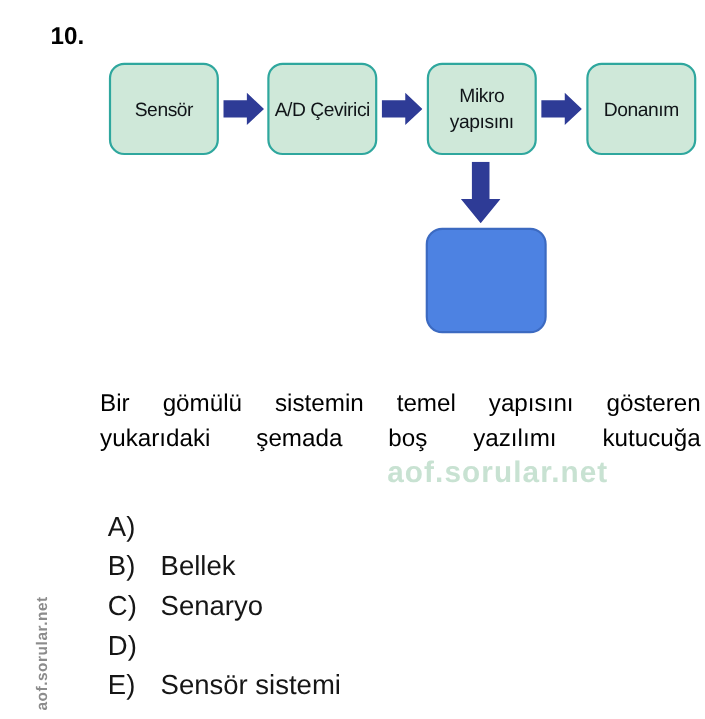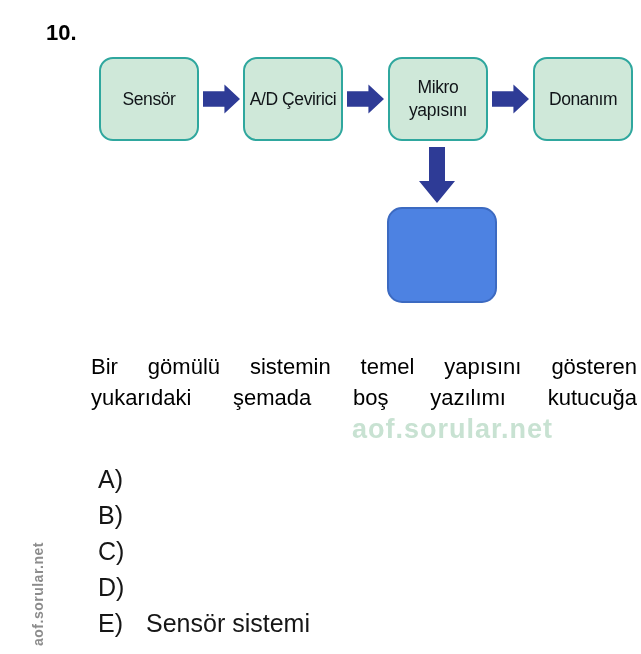--- a/index.html
+++ b/index.html
@@ -117,23 +117,25 @@
     <div class="q-line q-justify">Bir gömülü sistemin temel yapısını gösteren</div>
     <div class="q-line q-justify">yukarıdaki şemada boş yazılımı kutucuğa</div>
   </div>
 
   <div class="options">
     <div class="option">
       <span class="opt-letter">A)</span>
     </div>
     <div class="option">
       <span class="opt-letter">B)</span>
+      <span class="opt-label">Bellek</span>
     </div>
     <div class="option">
       <span class="opt-letter">C)</span>
+      <span class="opt-label">Senaryo</span>
     </div>
     <div class="option">
       <span class="opt-letter">D)</span>
     </div>
     <div class="option">
       <span class="opt-letter">E)</span>
       <span class="opt-label">Sensör sistemi</span>
     </div>
   </div>
 

